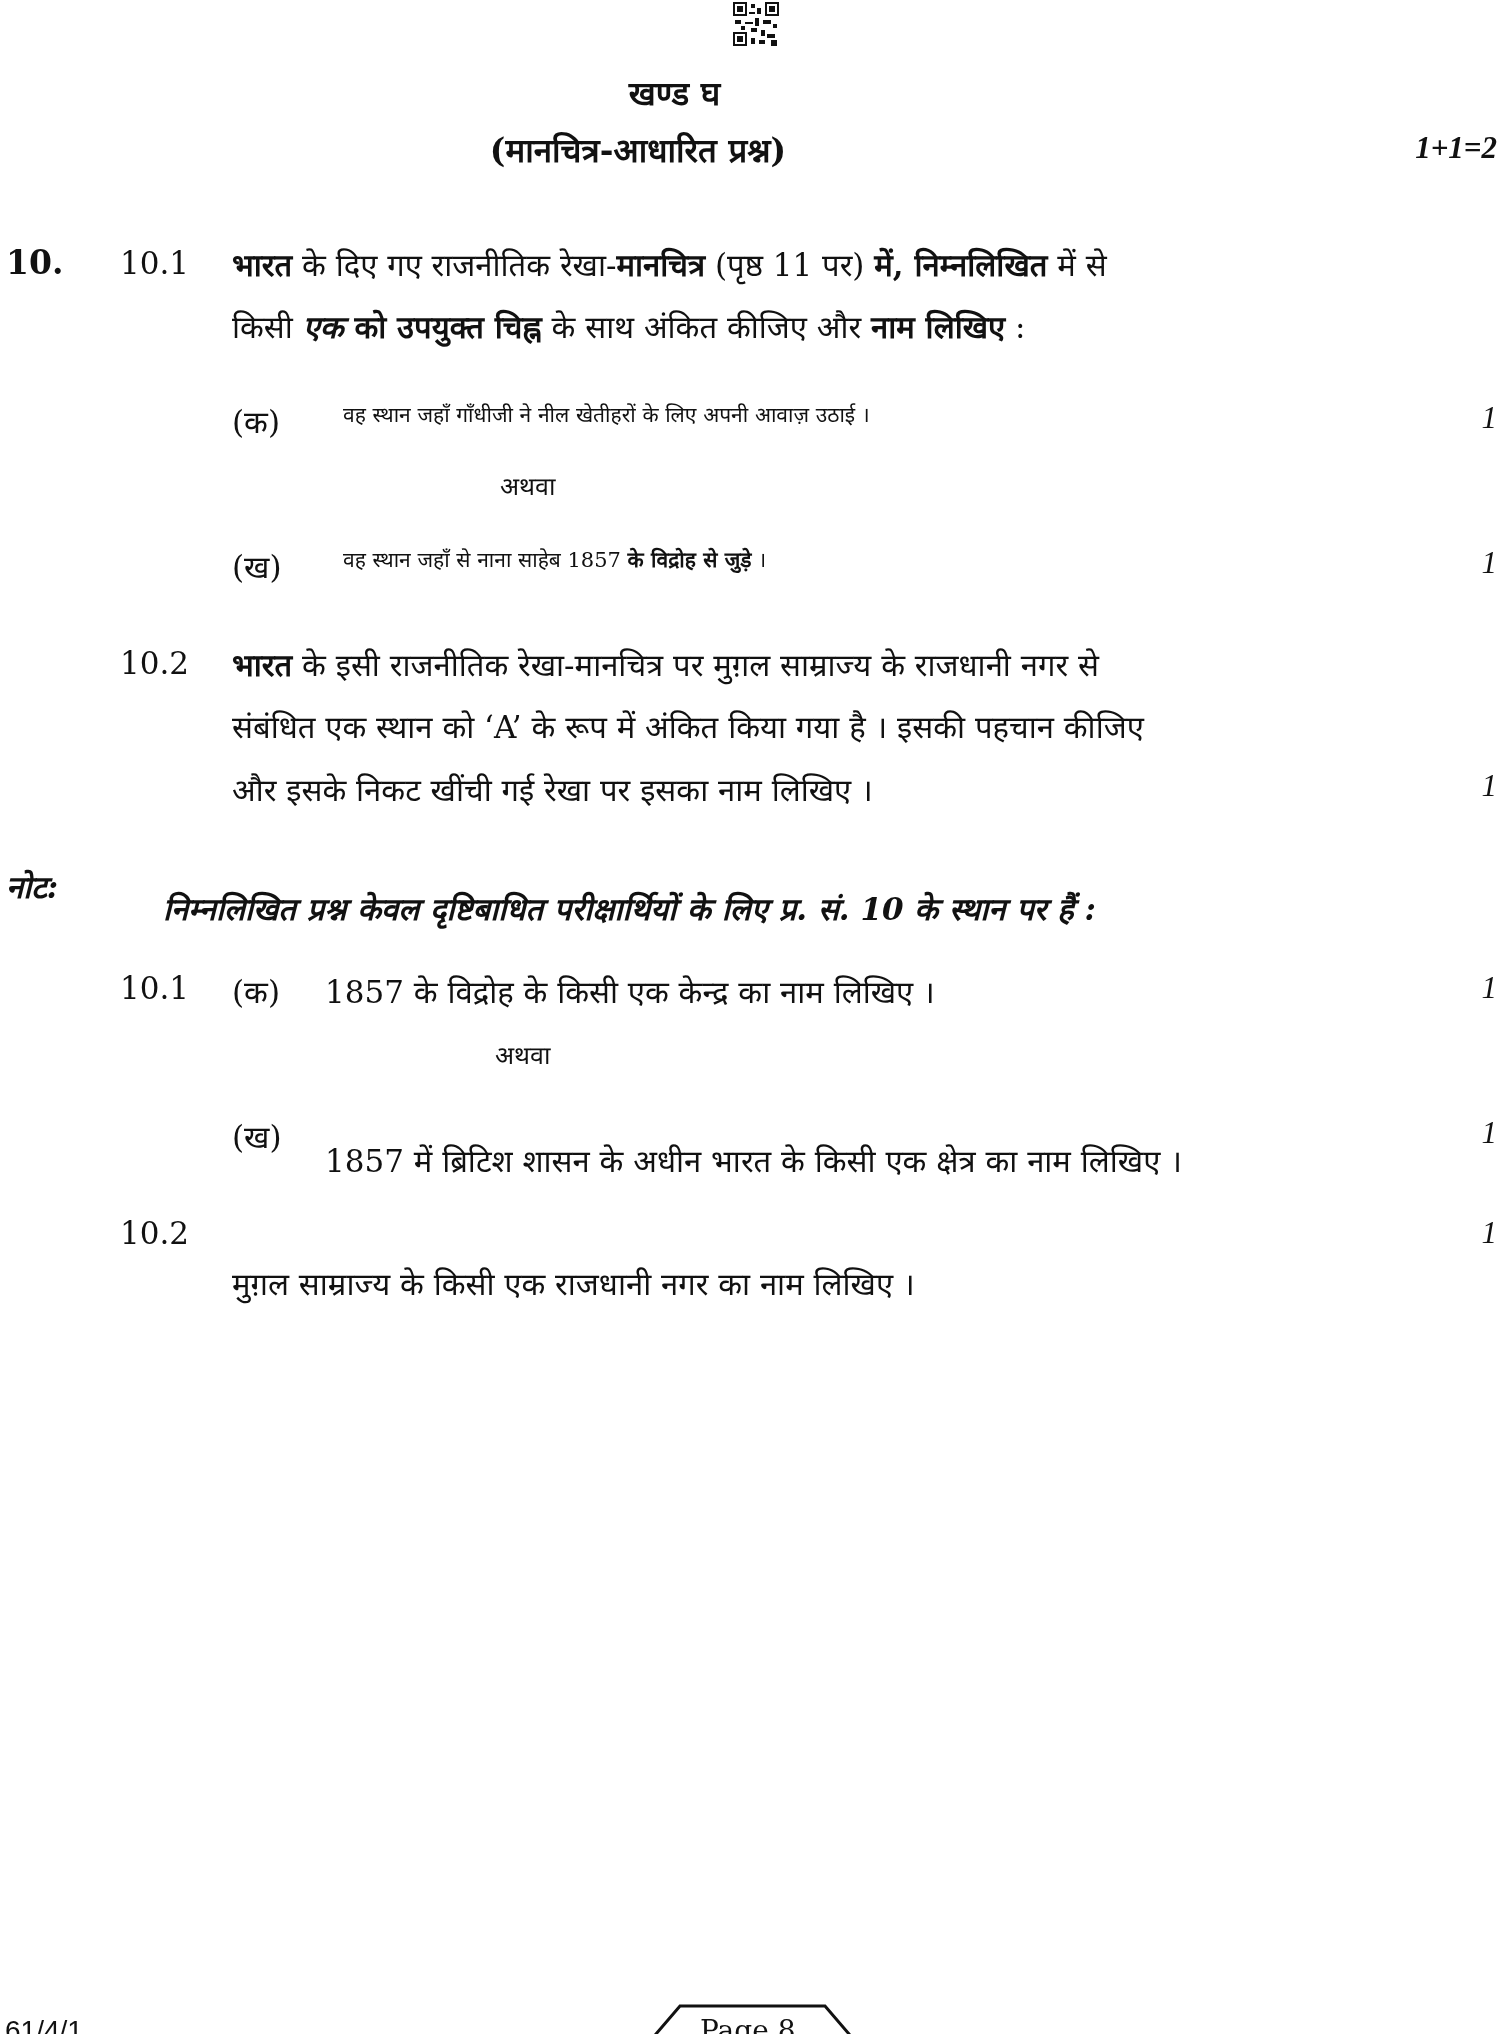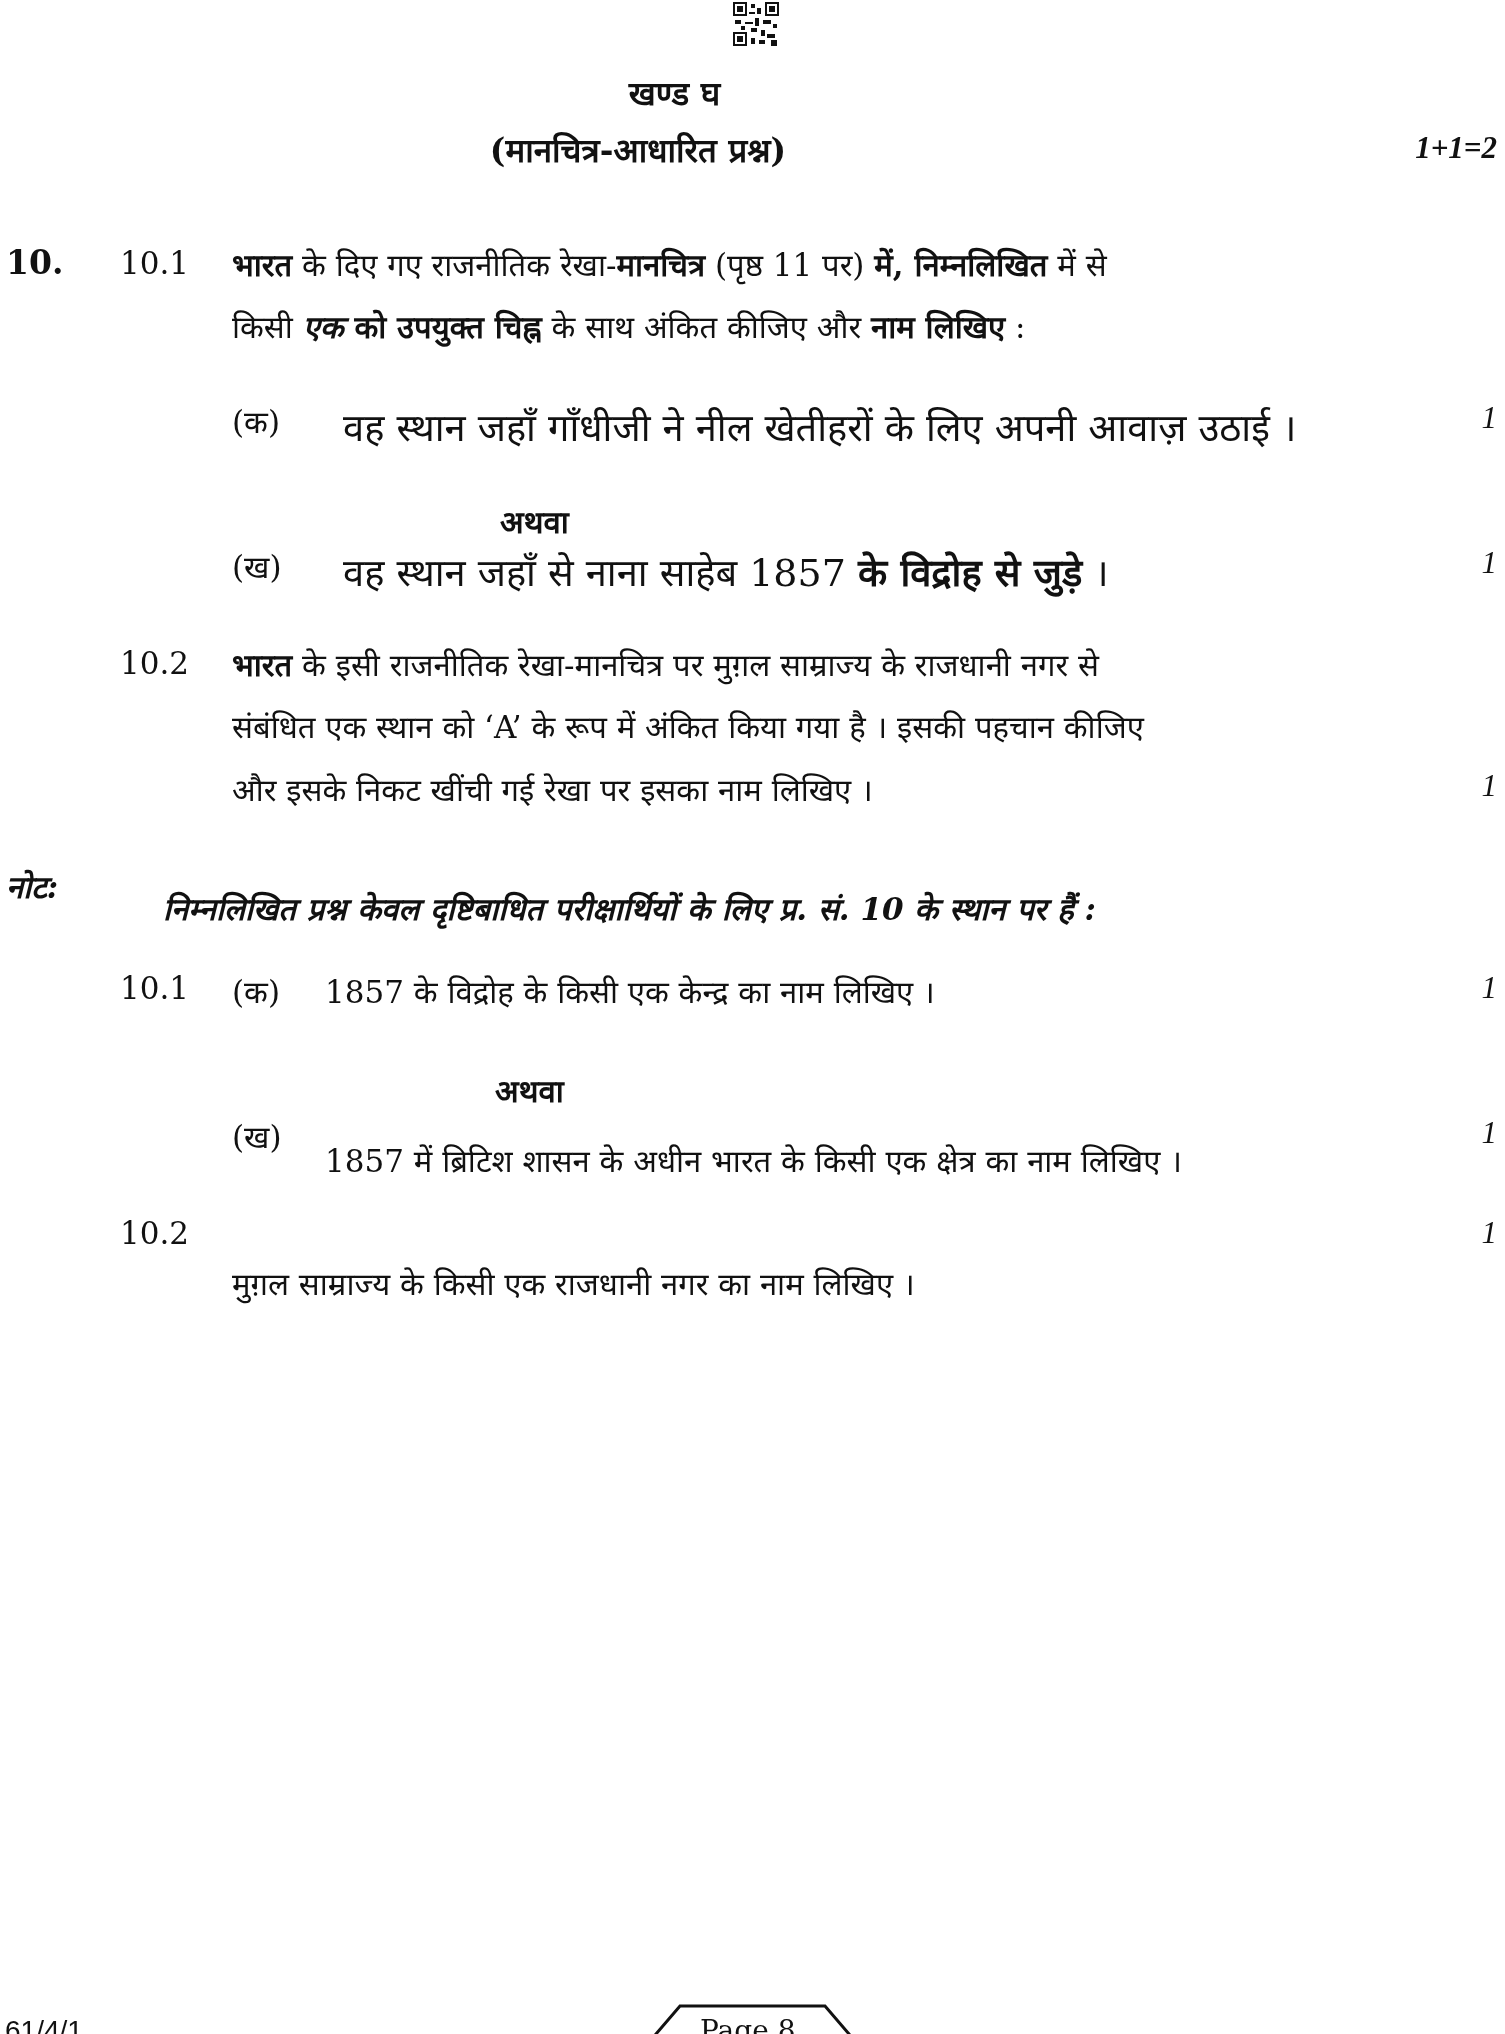--- a/index.html
+++ b/index.html
@@ -7,23 +7,23 @@
          font-family:"DejaVu Serif", "Liberation Serif", serif; color:#111; }
   .abs { position:absolute; white-space:nowrap; }
   .qr { position:absolute; left:733px; top:2px; width:46px; height:44px; }
   .section-title { left:0; width:1349px; top:70px; text-align:center; font-size:33px; font-weight:bold; }
   .subtitle { left:0; width:1276px; top:127px; text-align:center; font-size:33px; font-weight:bold; }
   .marks-total { right:8px; top:130px; font-size:31px; font-style:italic; font-weight:bold; font-family:"Liberation Serif", serif; }
   .qnum { left:6px; font-size:33px; font-weight:bold; }
   .subnum { left:120px; font-size:31px; }
   .line { font-size:31px; left:232px; }
   .opt { left:232px; font-size:31px; }
-  .opt-text { left:343px; font-size:38px; }
+  .opt-text { left:343px; font-size:21px; }
   .mark { right:8px; font-size:31px; font-style:italic; font-family:"Liberation Serif", serif; }
-  .athva { font-size:31px; font-weight:bold;margin-top:32px; }
+  .athva { font-size:25px; font-weight:normal; }
   .note-label { left:6px; font-size:31px; font-weight:bold; font-style:italic; }
   .note-text { left:163px; font-size:31px; font-weight:bold; font-style:italic; }
   b.bi { font-style:italic; }
   .footer-code { left:5px; top:2015px; font-size:28px; font-family:"Liberation Sans", sans-serif; }
   .page-box { position:absolute; left:630px; top:2004px; width:245px; height:60px; }
   .page-label { left:700px; top:2014px; font-size:28px; font-family:"DejaVu Serif", serif; }
 </style>
 </head>
 <body>
 

